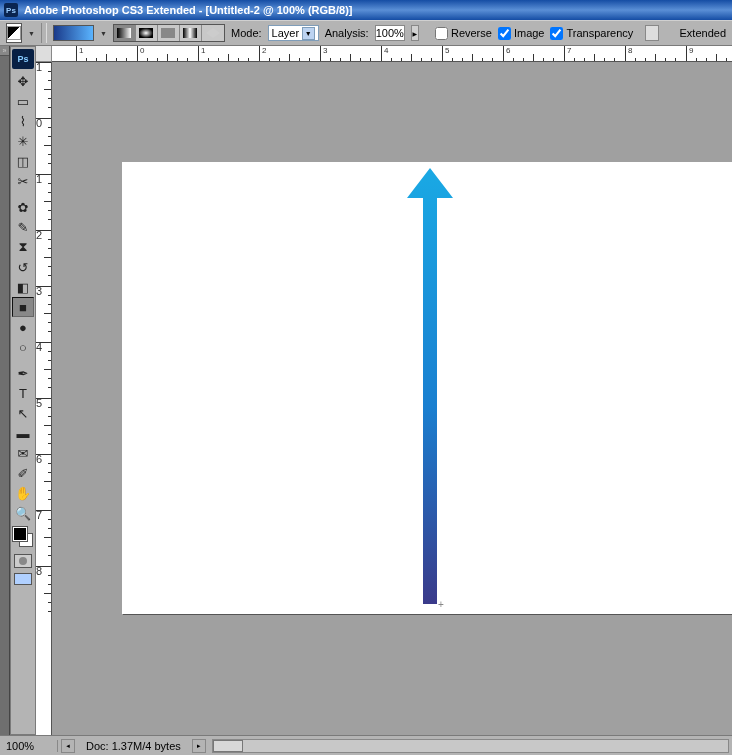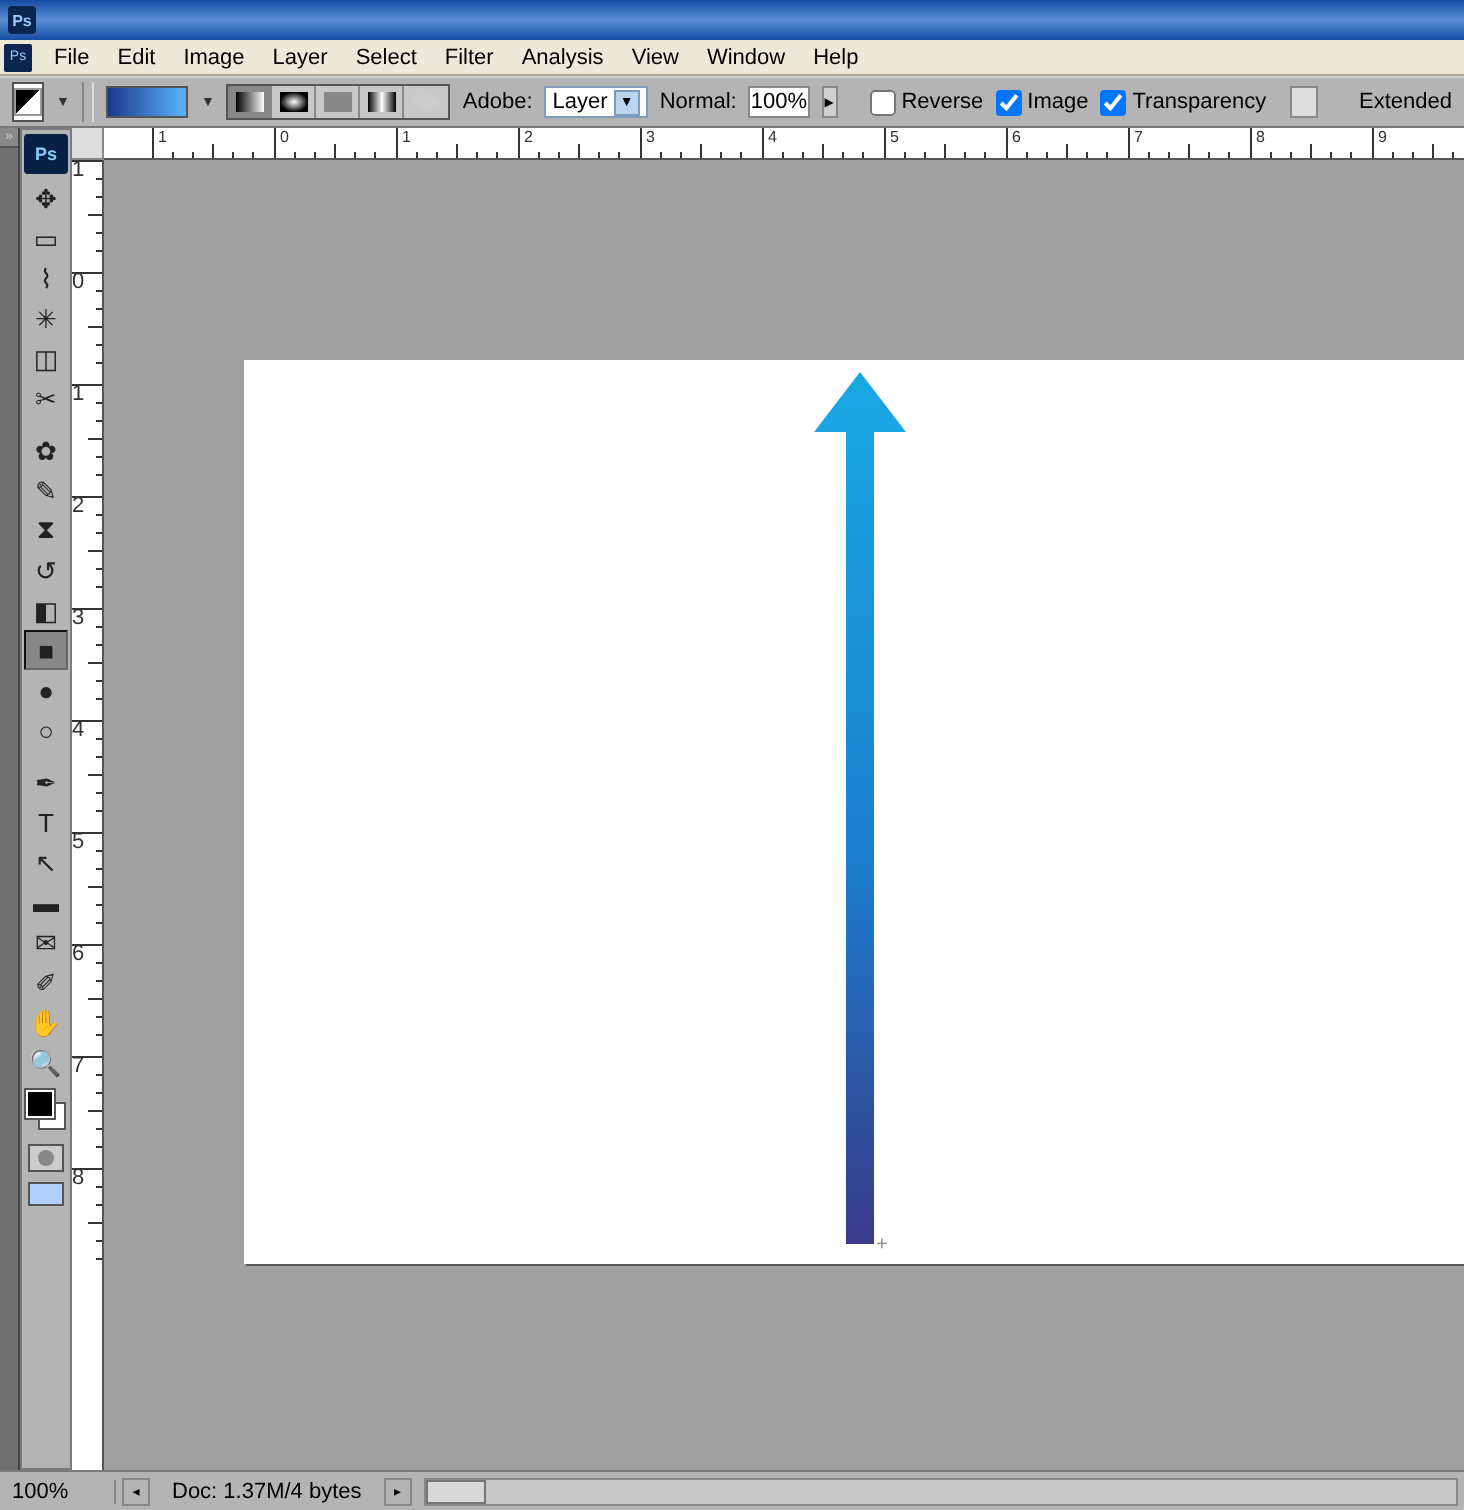--- a/index.html
+++ b/index.html
@@ -75,35 +75,23 @@
 .statusbar .sb { flex:1; height:14px; margin:0 3px; border:1px solid #888; background:#c8c8c8; position:relative;}
 .statusbar .sb .thumb { position:absolute; left:0; width:30px; height:12px; background:#d8d8d8; border:1px solid #777;}
 </style>
 </head>
 <body>
 
 <div class="app">
 
   <div class="titlebar">
     <div class="ps-logo">Ps</div>
+    <span>Adobe Photoshop CS3 Extended - [Untitled-2 @ 100% (RGB/8)]</span>
   </div>
 
-  <div class="menubar">
-    <div class="sys-icon">Ps</div>
-    <div class="mi">File</div>
-    <div class="mi">Edit</div>
-    <div class="mi">Image</div>
-    <div class="mi">Layer</div>
-    <div class="mi">Select</div>
-    <div class="mi">Filter</div>
-    <div class="mi">Analysis</div>
-    <div class="mi">View</div>
-    <div class="mi">Window</div>
-    <div class="mi">Help</div>
-  </div>
 
   <div class="optionsbar">
     <div class="tool-swatch">
         <div></div>
       </div>
     <span class="dd-arrow">▼</span>
     <div style="width:8px;height:20px;border-left:1px solid #888;border-right:1px solid #dcdcdc;"></div>
     <div class="grad-preview"></div>
     <span class="dd-arrow">▼</span>
     <div class="grad-type">
@@ -145,26 +133,26 @@
               </linearGradient>
             </defs>
           </svg>
         </div>
       <div>
           <svg width="14" height="10">
             <polygon points="7,0 14,5 7,10 0,5" fill="#ccc"></polygon>
           </svg>
         </div>
     </div>
-    <span class="lbl">Adobe:</span>
+    <span class="lbl">Mode:</span>
     <div class="mode-select">
       <span>Layer</span>
       <div class="arr">▼</div>
     </div>
-    <span class="lbl">Normal:</span>
+    <span class="lbl">Analysis:</span>
     <div class="opac-box">
         <span>100%</span>
       </div>
     <div class="opac-arr">▶</div>
     <div style="width:6px"></div>
     <label class="cb">
         <input type="checkbox" style="">
         <span>Reverse</span>
       </label>
     <label class="cb">

